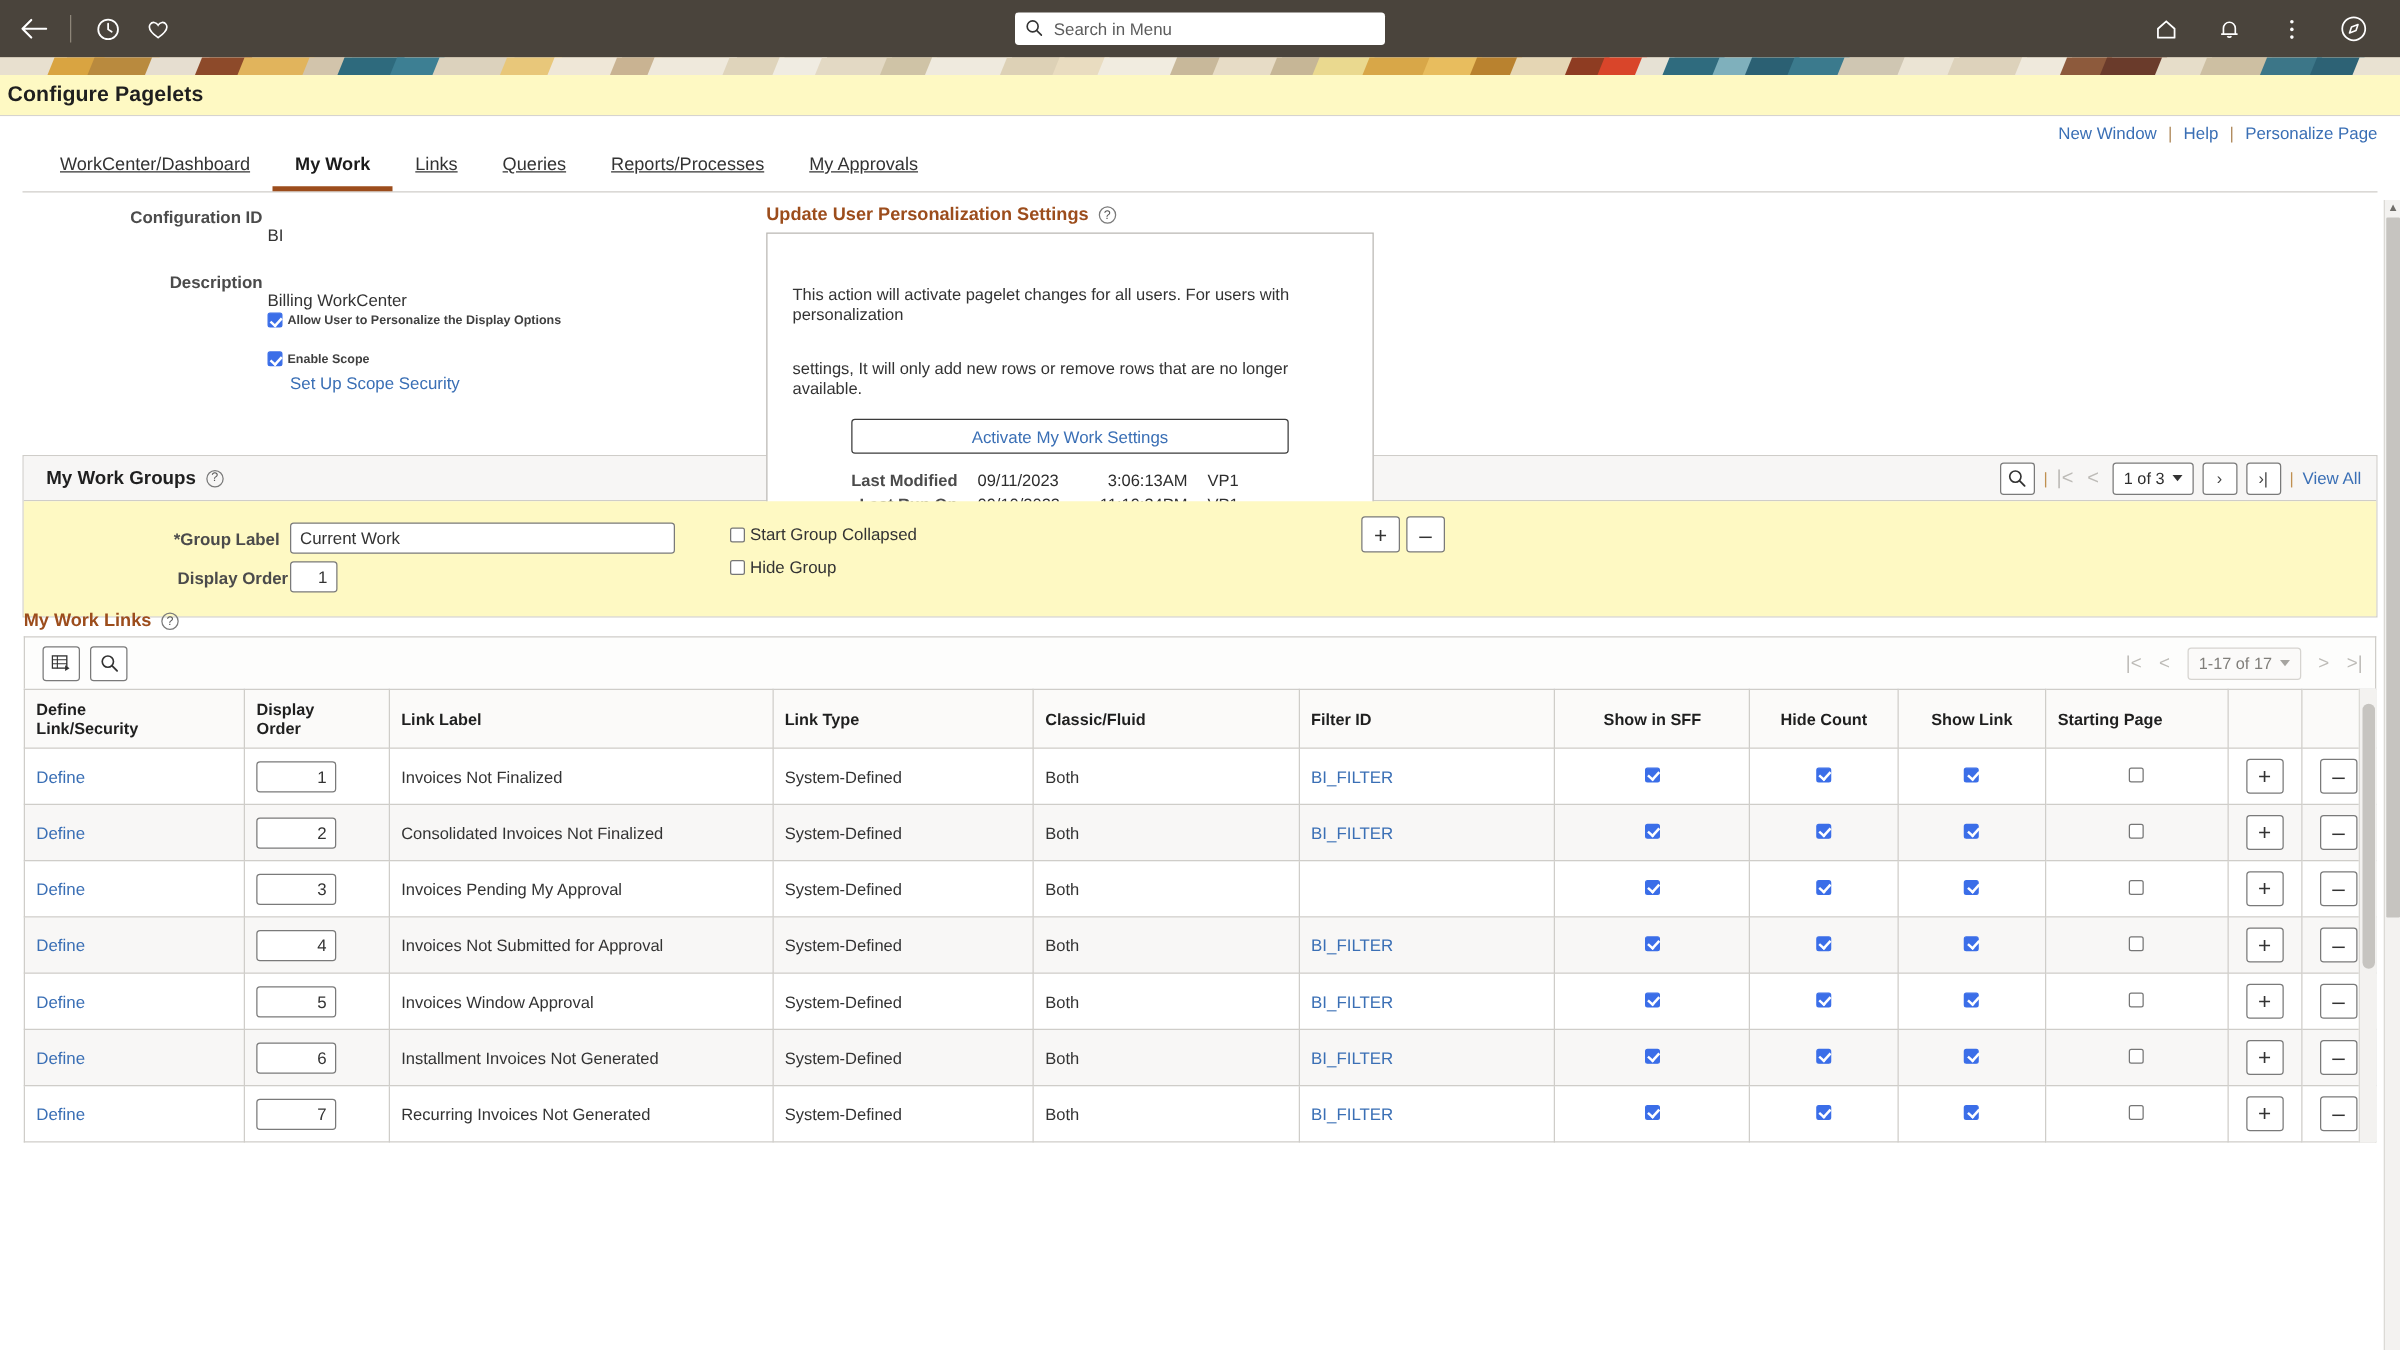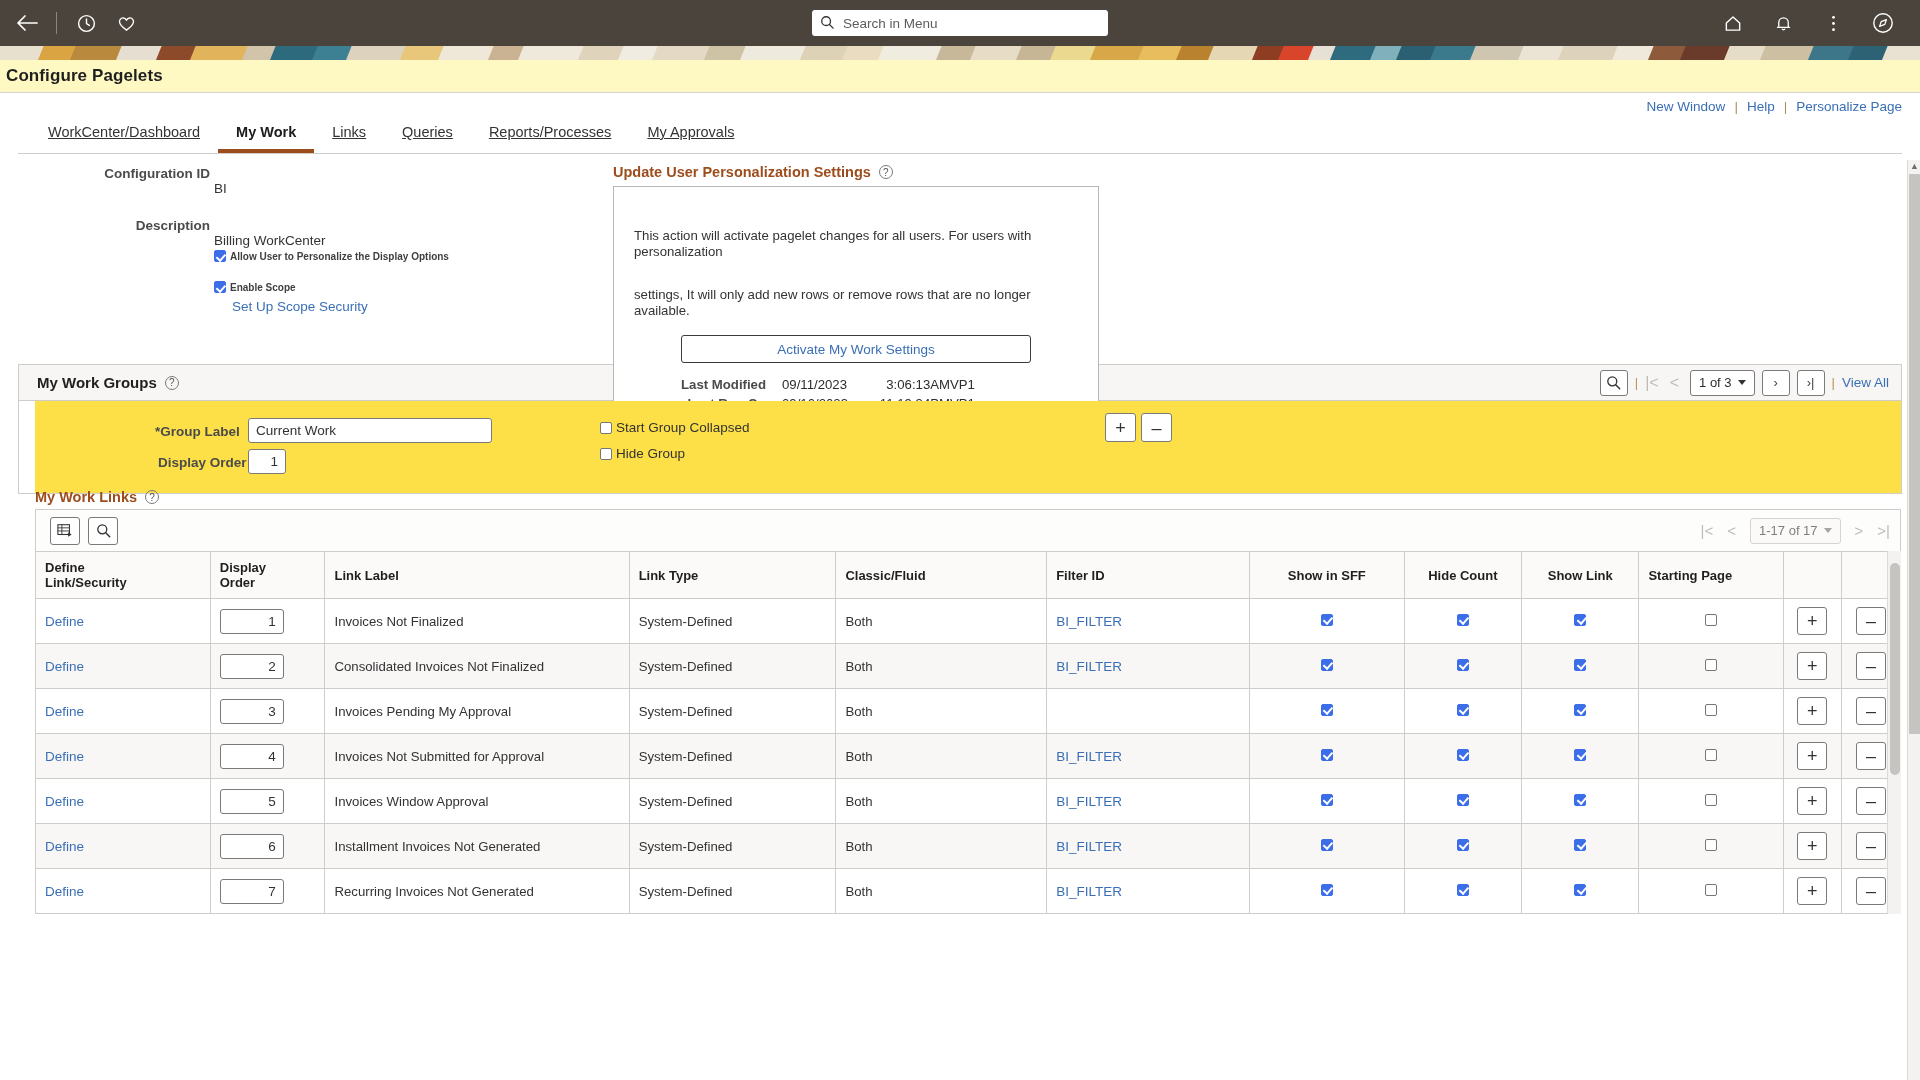--- a/index.html
+++ b/index.html
@@ -90,21 +90,21 @@
     display:block; width:350px; margin:16px auto 0 auto; height:28px;
     border:1px solid #3b3b3b; border-radius:3px; background:#fff;
     color:#3a6fb5; font-size:13.5px; font-family:"Liberation Sans", sans-serif;
     cursor:pointer;
   }
   .meta { margin-top:14px; font-size:13.2px; }
   .meta-row { display:flex; margin-bottom:4px; }
   .meta-lbl { width:132px; text-align:right; font-weight:bold; color:#4b4b4b; }
   .meta-date { width:86px; text-align:left; padding-left:16px; }
   .meta-time { width:98px; text-align:right; }
-  .meta-user { }
+  .meta-user { padding-left:16px; }
 
   .help-ic {
     width:14px; height:14px; border:1px solid #7a7a7a; border-radius:50%;
     display:inline-flex; align-items:center; justify-content:center;
     font-size:10px; color:#555; cursor:pointer; flex:none; font-weight:normal;
   }
 
   
   .groupsec { margin:10px 18px 0 18px; border:1px solid #cfcdc9; }
   .groupsec-hd {
@@ -120,21 +120,21 @@
   }
   .vbar { color:#c09050; }
   .selwrap {
     height:26px; border:1px solid #7a7a7a; border-radius:3px; background:#fff;
     display:flex; align-items:center; padding:0 8px; gap:6px; font-size:13px; cursor:pointer;
   }
   .selwrap.dis { border-color:#d6d4d0; background:#fbfaf9; color:#807e7a; }
   .caret { width:0;height:0;border-left:4px solid transparent;border-right:4px solid transparent;border-top:5px solid #333; }
   .caret.dis { border-top-color:#a6a4a0; }
 
-  .groupbody { padding:16px 18px 0 18px; position:relative; background:#fde047;margin-left:16px; }
+  .groupbody { padding:16px 18px 0 18px; position:relative; background:#fef9c3; }
   .row-lbl { font-weight:bold; font-size:13.5px; color:#4b4b4b; }
   .txtin {
     border:1px solid #7a7a7a; border-radius:3px; height:25px; padding:0 7px;
     font-family:"Liberation Sans", sans-serif; font-size:13.5px; color:#333; background:#fff;
   }
   .numin { width:38px; text-align:right; }
   .linkssec-hd { font-size:14.5px; font-weight:bold; color:#9c4d1c; display:flex; align-items:center; gap:8px; }
   .gridtop {
     border:1px solid #cfcdc9; border-bottom:none; background:#fdfdfc;
     height:42px; display:flex; align-items:center; padding:0 10px 0 14px; margin-top:4px;
@@ -381,21 +381,21 @@
       </span>
       <span class="sqbtn">›</span>
       <span class="sqbtn">›|</span>
       <span class="vbar">|</span>
       <a class="lnk">View All</a>
     </span>
   </div>
 
   <div class="groupbody" style="height:92px;">
     <span class="row-lbl" style="position:absolute; left:120px; top:23px;">*Group Label</span>
-    <input class="txtin" style="position: absolute; left: 213px; top: 17px; width: 244px;" type="text" value="Current Work">
+    <input class="txtin" style="position: absolute; left: 213px; top: 17px; width: 308px;" type="text" value="Current Work">
 
     <span class="row-lbl" style="position:absolute; left:123px; top:54px;">Display Order</span>
     <input class="txtin numin" style="position: absolute; left: 213px; top: 48px;" type="text" value="1">
 
     <span class="cbline" style="left:565px; top:19px;">
       <input type="checkbox" style="">
       <label style="font-weight:normal;font-size:13.5px;color:#333;">Start Group Collapsed</label>
     </span>
     <span class="cbline" style="left:565px; top:45px;">
       <input type="checkbox" style="">

